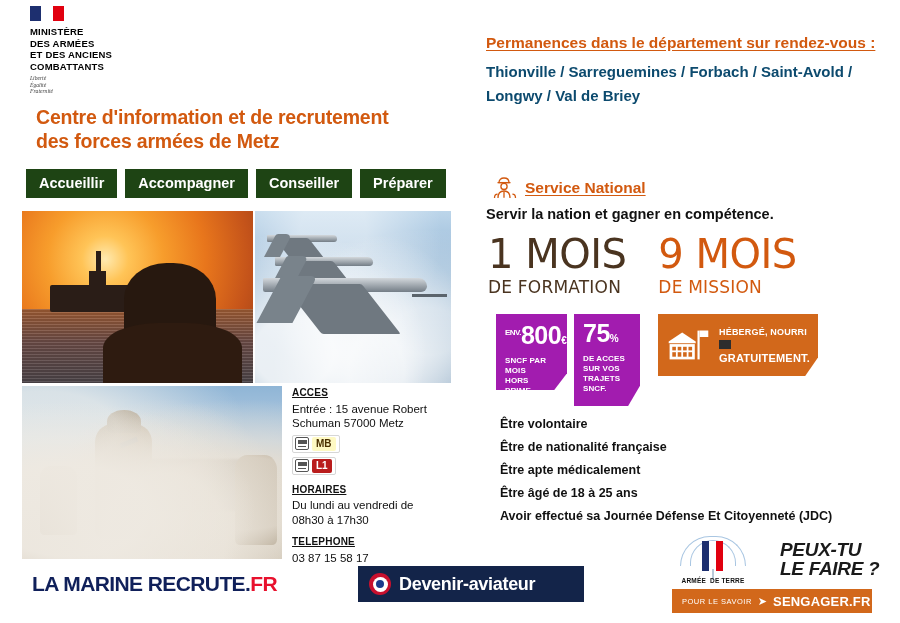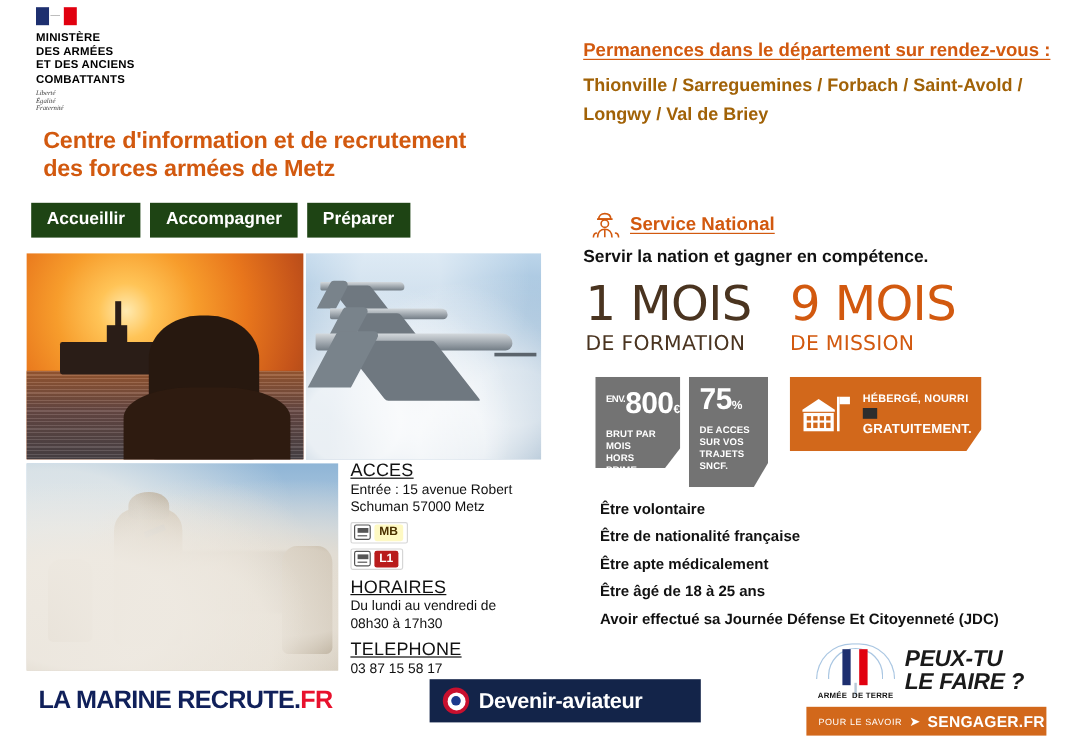--- a/index.html
+++ b/index.html
@@ -159,21 +159,21 @@
   .sold-l { left:7%; top:46%; width:14%; height:40%; background:#7d6441; }
   .sold-r { left:82%; top:40%; width:16%; height:52%; background:#6f5937; }
 
   
   .access {
     position: absolute; left: 292px; top: 386px; width: 180px;
     font-family: "Liberation Sans", sans-serif; font-size: 11.5px;
     line-height: 14.5px; color: #111;
   }
   .access h4 {
-    font-size: 15px; font-weight: normal; text-decoration: underline;
+    font-size: 10px; font-weight: bold; text-decoration: underline;
     margin-top: 8px; margin-bottom: 1px; letter-spacing: .2px;
   }
   .access h4:first-child { margin-top: 0; }
   .transport-row { display:flex; align-items:center; margin-top: 4px; }
   .t-chip {
     display: inline-flex; align-items: center; gap: 3px;
     border: 1px solid #d6d6d6; background:#fff; padding: 1px 3px 1px 2px; border-radius: 2px;
   }
   .bus-ico {
     width: 14px; height: 13px; border:1px solid #555; border-radius:2px;
@@ -195,21 +195,21 @@
   .badge-l1 { background:#b91c1c; color:#fff; }
 
   
   .perm-title {
     position: absolute; left: 486px; top: 33px; width: 400px;
     color:#D2590F; font-weight:bold; font-size:15.5px; line-height:19px;
     text-decoration: underline; text-underline-offset: 2px;
   }
   .perm-list {
     position:absolute; left:486px; top:60px; width: 400px;
-    color:#a16207; font-weight:bold; font-size:15px; line-height:24px;
+    color:#0c4a6e; font-weight:bold; font-size:15px; line-height:24px;
   }
   .sn-head { position:absolute; left:492px; top:176px; display:flex; align-items:center; gap:7px; }
   .sn-label {
     color:#D2590F; font-weight:bold; font-size:15.5px;
     text-decoration: underline; text-underline-offset: 2px;
   }
   .sn-sub {
     position:absolute; left:486px; top:206px; width:400px;
     color:#111; font-weight:bold; font-size:14.5px;
   }
@@ -221,21 +221,21 @@
   .m-block .small {
     font-size: 17px; line-height: 22px; letter-spacing: .2px;
     font-family: "DejaVu Sans", sans-serif;
   }
   .m-formation .big, .m-formation .small { color: #4A3420; }
   .m-mission .big, .m-mission .small { color: #D2590F; }
 
   
   .badges { position: absolute; left: 496px; top: 314px; display:flex; align-items: flex-start; }
   .badge-dark {
-    background:#737373; color:#fff; position: relative;
+    background:#a21caf; color:#fff; position: relative;
     clip-path: polygon(0 0, 100% 0, 100% 78%, 82% 100%, 0 100%);
     padding: 6px 9px 8px 9px;
   }
   .b800 { width:71px; height: 76px; }
   .b75  { width:66px; height: 92px; margin-left: 7px; }
   .badge-dark .num {
     font-weight: bold; font-size: 25px; line-height: 26px; letter-spacing:-.5px;
   }
   .badge-dark .num .unit { font-size: 10px; font-weight:bold; }
   .badge-dark .num .pre { font-size: 8px; font-weight:bold; vertical-align: super; }
@@ -274,21 +274,21 @@
   .cocarde {
     width: 22px; height: 22px; border-radius: 50%;
     background: #C8102E;
     display:flex; align-items:center; justify-content:center;
   }
   .cocarde .mid { width: 15px; height:15px; border-radius:50%; background:#fff; display:flex; align-items:center; justify-content:center; }
   .cocarde .in { width: 8px; height: 8px; border-radius:50%; background:#1B3A8C; }
   .aviateur .txt { color:#fff; font-weight:bold; font-size:18px; letter-spacing:-.3px; }
 
   .adt { position:absolute; left: 672px; top: 536px; width: 212px; }
-  .adt-top { display:flex; align-items:center; gap: 0; }
+  .adt-top { display:flex; align-items:center; gap: 26px; }
   .adt-mark { position: relative; width: 82px; height: 46px; }
   .adt-mark .fan {
     position:absolute; left: 8px; top: 0; width: 66px; height: 30px;
     border-top: 1.5px solid #a9c6e2; border-left:1.5px solid #a9c6e2; border-right:1.5px solid #a9c6e2;
     border-radius: 34px 34px 0 0;
   }
   .adt-mark .fan2 {
     position:absolute; left: 18px; top: 4px; width: 46px; height: 26px;
     border-top: 1.5px solid #a9c6e2; border-left:1.5px solid #a9c6e2; border-right:1.5px solid #a9c6e2;
     border-radius: 24px 24px 0 0;
@@ -342,20 +342,21 @@
   </div>
 
   <div class="cir-title">
     <div>Centre d'information et de recrutement</div>
     <div>des forces armées de Metz</div>
   </div>
 
   <div class="pillars">
     <div class="pill">Accueillir</div>
     <div class="pill">Accompagner</div>
+    <div class="pill">Conseiller</div>
     <div class="pill">Préparer</div>
   </div>
 
   <div class="photo photo-carrier">
     <div class="sky-sunset"></div>
     <div class="sea-sunset"></div>
     <div class="carrier"></div>
     <div class="boat-small"></div>
     <div class="silhouette"></div>
   </div>
@@ -450,21 +451,21 @@
       <div class="small">DE MISSION</div>
     </div>
   </div>
 
   <div class="badges">
     <div class="badge-dark b800">
       <div class="num">
         <span class="pre">ENV.</span><span>800</span><span class="unit">€</span>
       </div>
       <div class="cap">
-        <div>BRUT PAR MOIS</div>
+        <div>SNCF PAR MOIS</div>
         <div>HORS PRIME.</div>
       </div>
     </div>
 
     <div class="badge-dark b75">
       <div class="num">
         <span>75</span><span class="unit">%</span>
       </div>
       <div class="cap">
         <div>DE ACCES</div>

